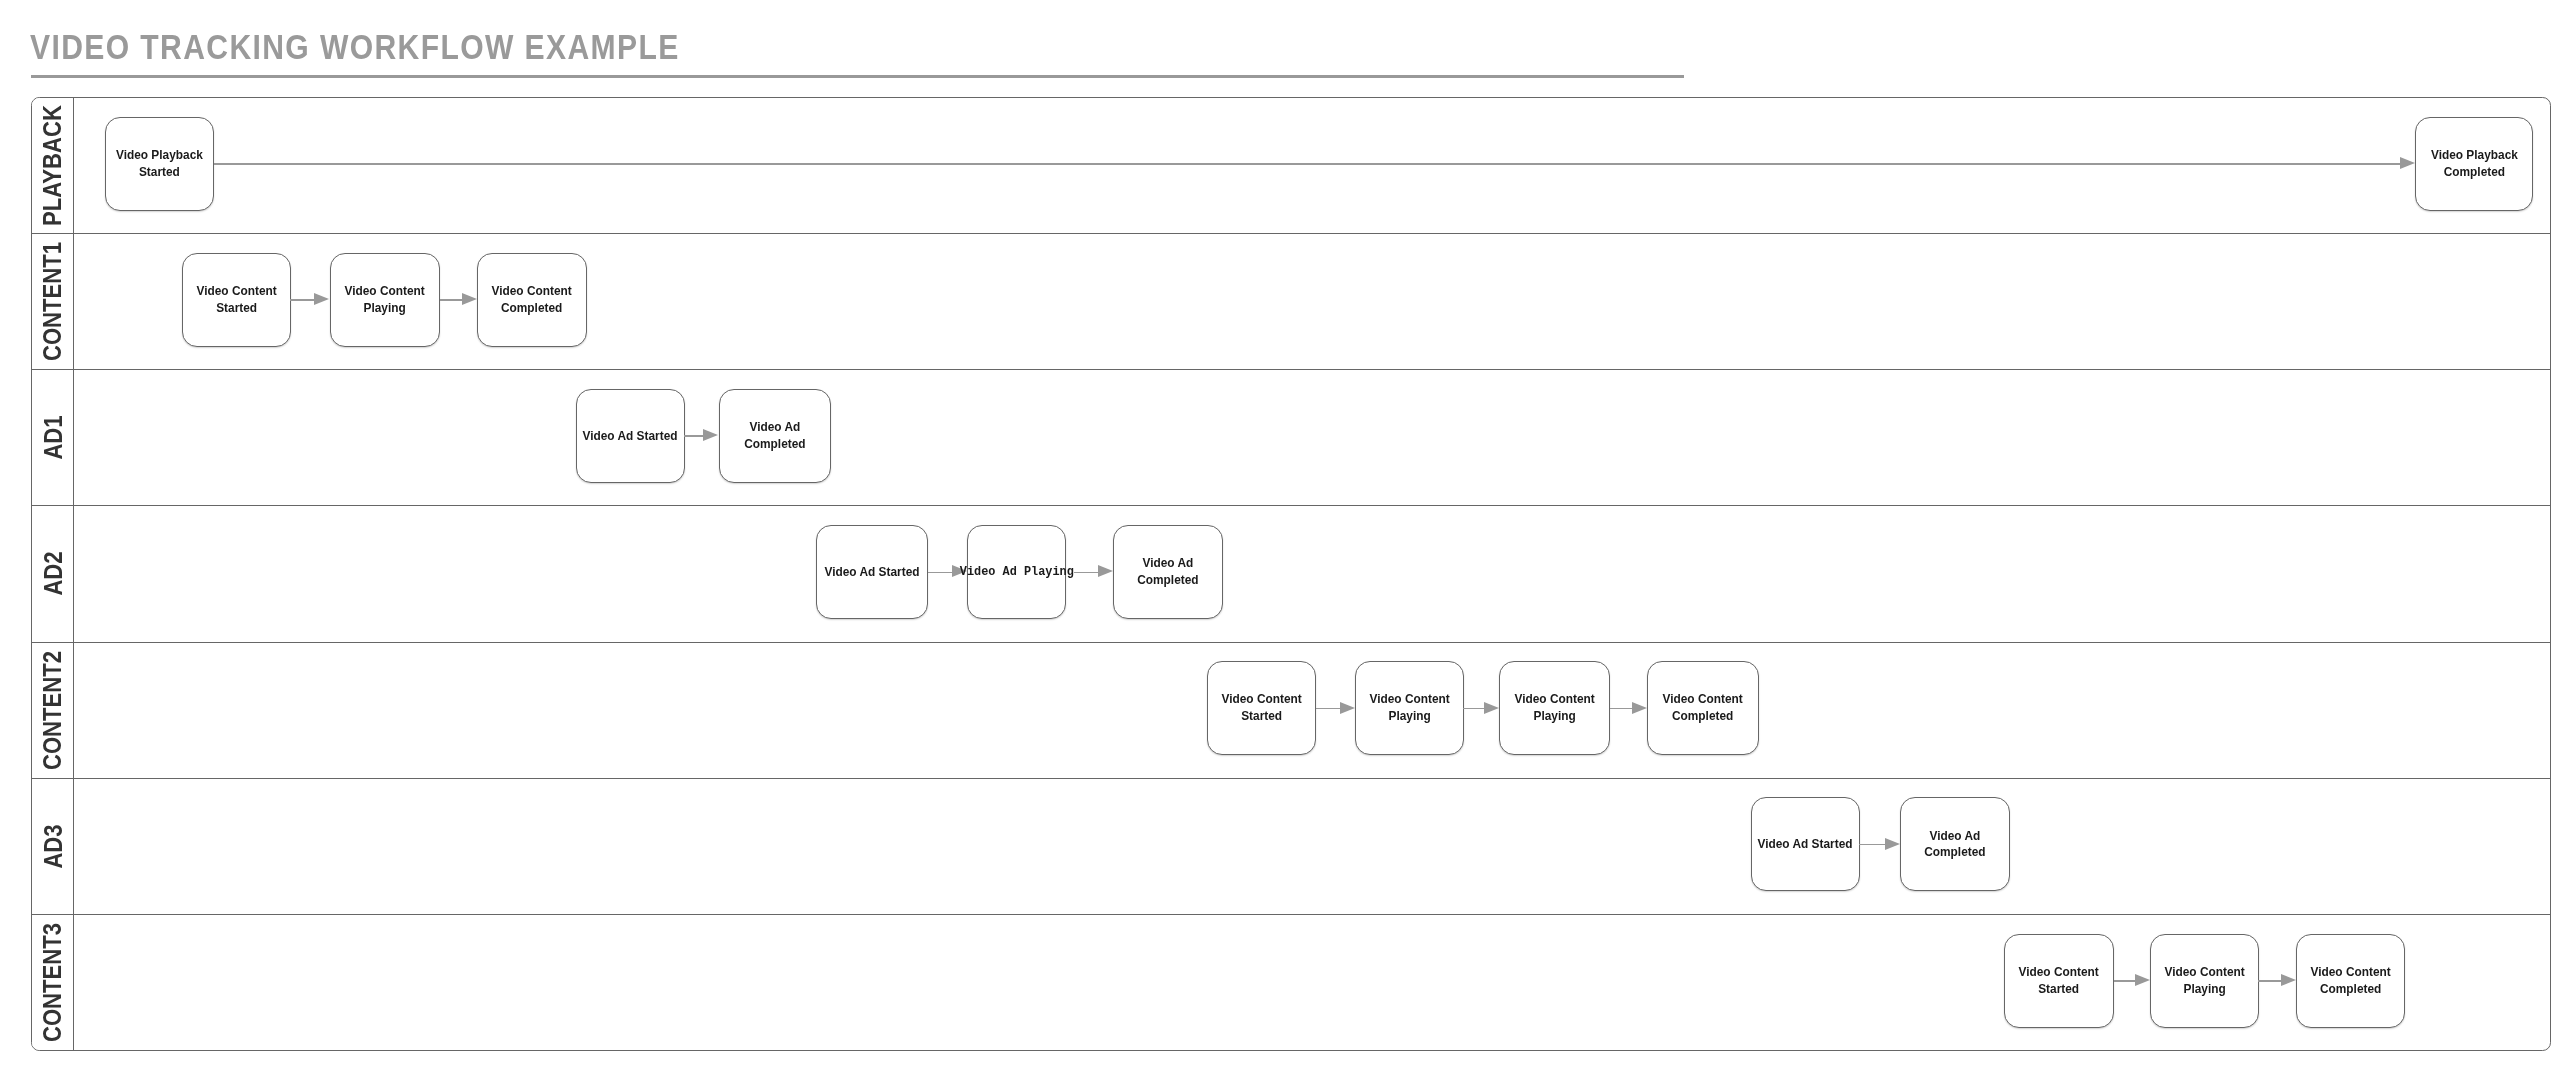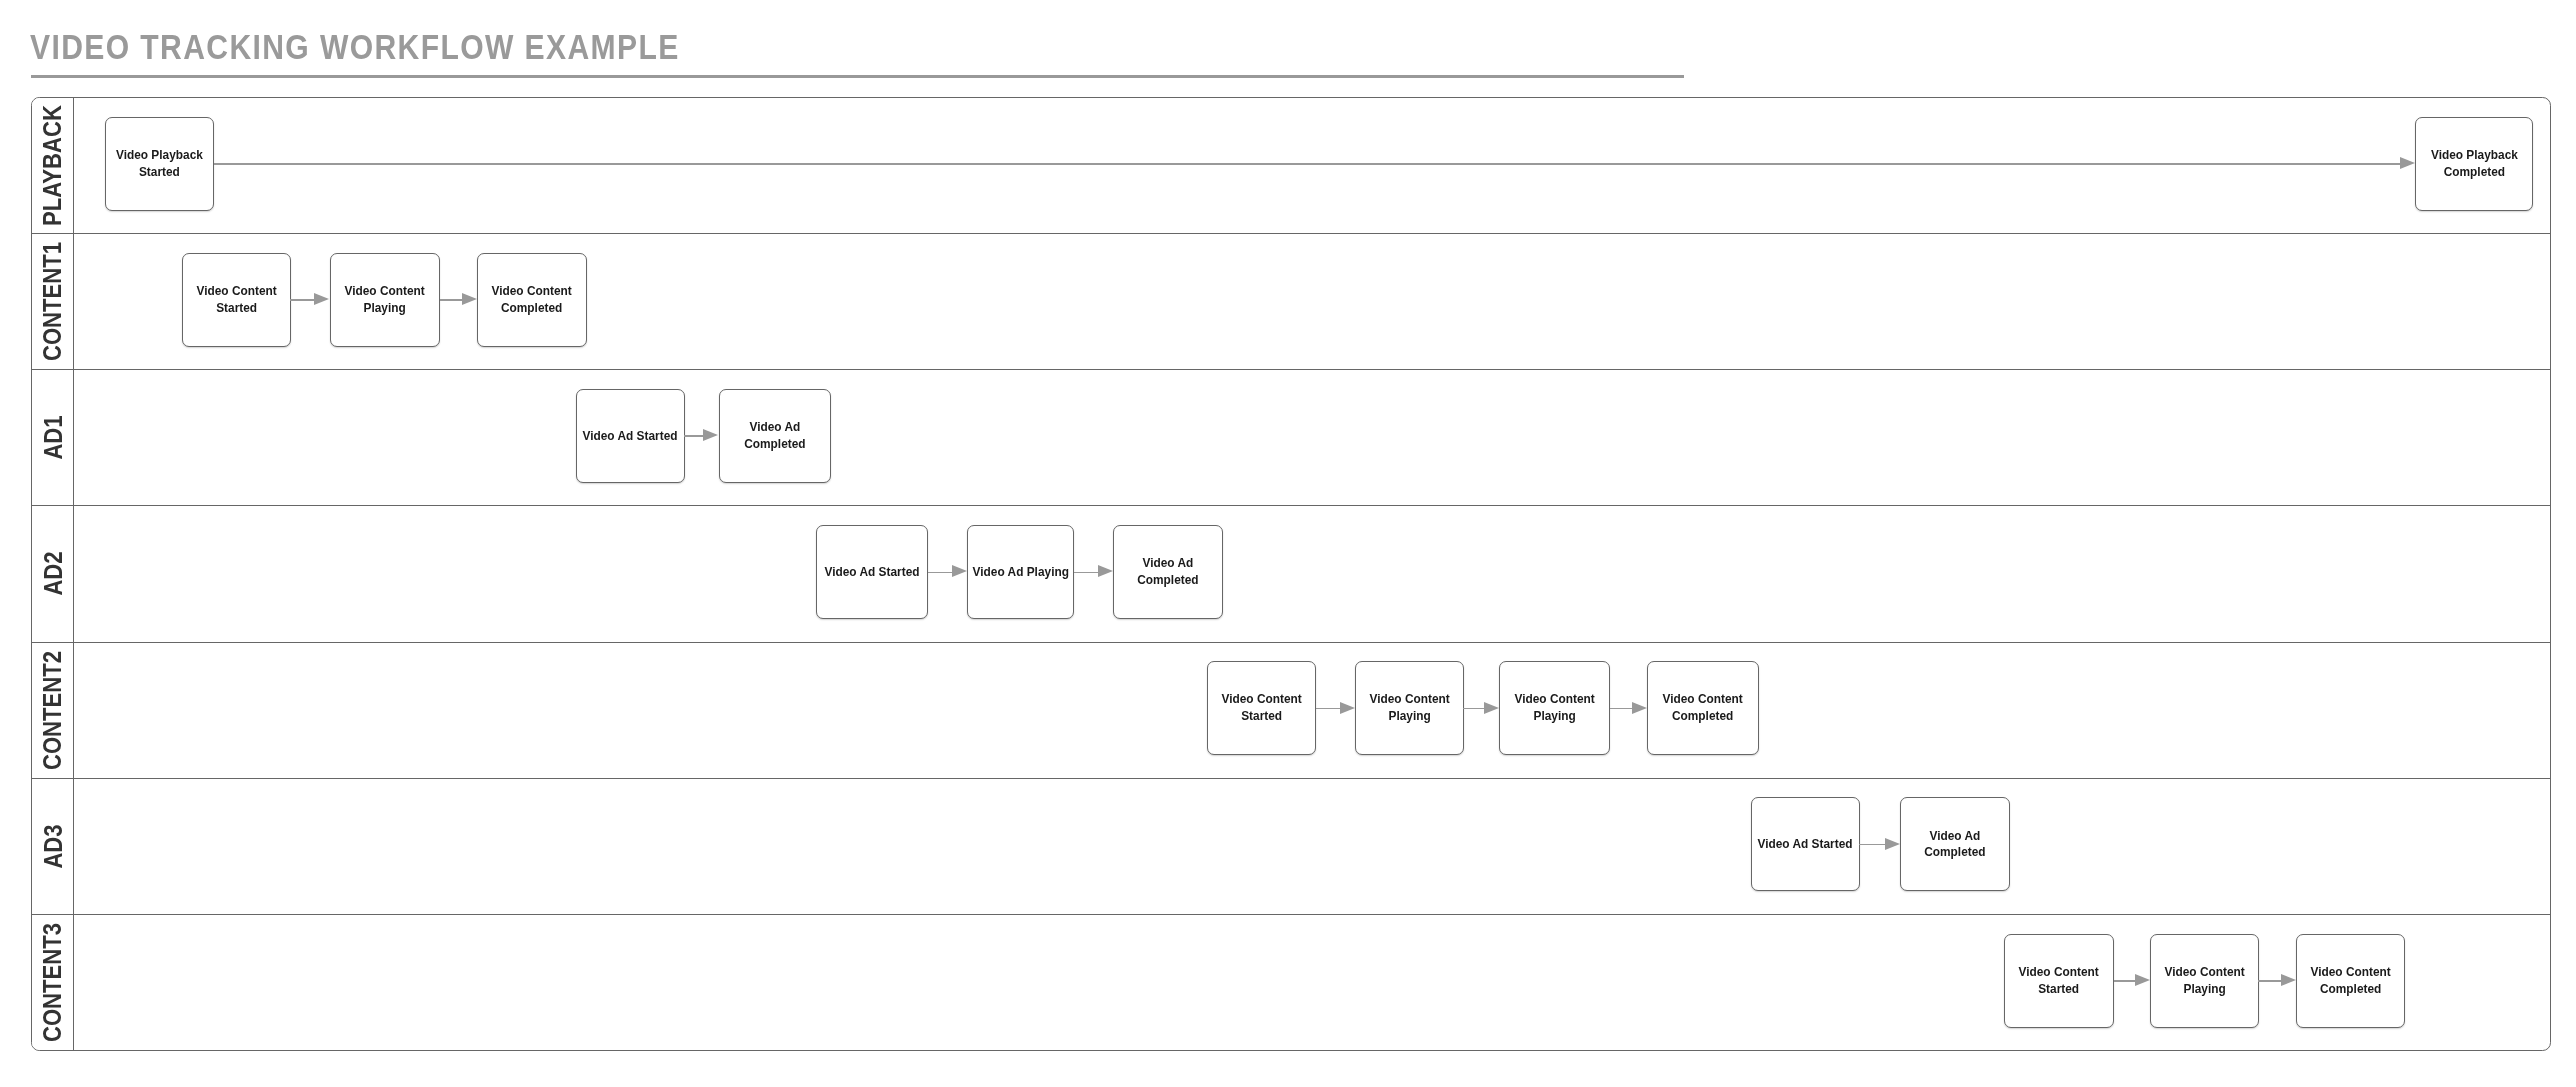--- a/index.html
+++ b/index.html
@@ -43,21 +43,21 @@
   }
   .lane-label{
     font-size:26px;font-weight:bold;color:#333333;
     white-space:nowrap;
     transform:rotate(-90deg) scaleX(0.85);
   }
   
   .node{
     position:absolute;height:94px;
     background:#ffffff;
-    border:1.6px solid #666666;border-radius:7px;
+    border:1.6px solid #666666;border-radius:15px;
     display:flex;align-items:center;justify-content:center;
     box-shadow:0 1px 1.6px rgba(0,0,0,0.18);
     box-sizing:border-box;
   }
   .node-label{
     font-size:13.5px;font-weight:bold;color:#1a1a1a;
     line-height:1.25;text-align:center;white-space:pre;
     transform:scaleX(0.88);
   }
   
@@ -148,21 +148,21 @@
       <div class="lane-label-cell">
         <span class="lane-label">AD2</span>
       </div>
       <div class="node" style="left:784px;top:18.7px;width:112px;">
         <span class="node-label">Video Ad Started</span>
       </div>
       <div class="arrow" style="left:896px;width:39px;">
         <div class="shaft"></div>
         <div class="head"></div>
       </div>
-      <div class="node" style="left:935px;top:18.7px;width:107px;">
+      <div class="node" style="left:935px;top:18.7px;width:99px;font-family:Liberation Mono, monospace;">
         <span class="node-label">Video Ad Playing</span>
       </div>
       <div class="arrow" style="left:1042px;width:39px;">
         <div class="shaft"></div>
         <div class="head"></div>
       </div>
       <div class="node" style="left:1081px;top:18.7px;width:110px;">
         <span class="node-label">Video Ad
 Completed</span>
       </div>

